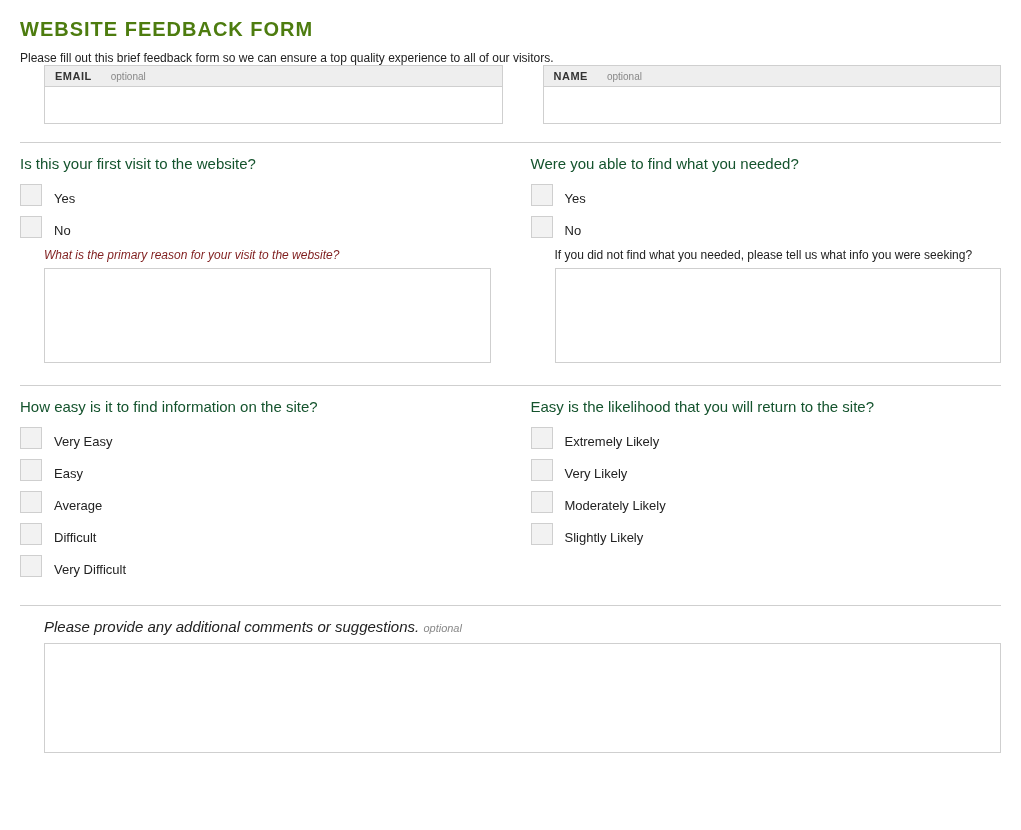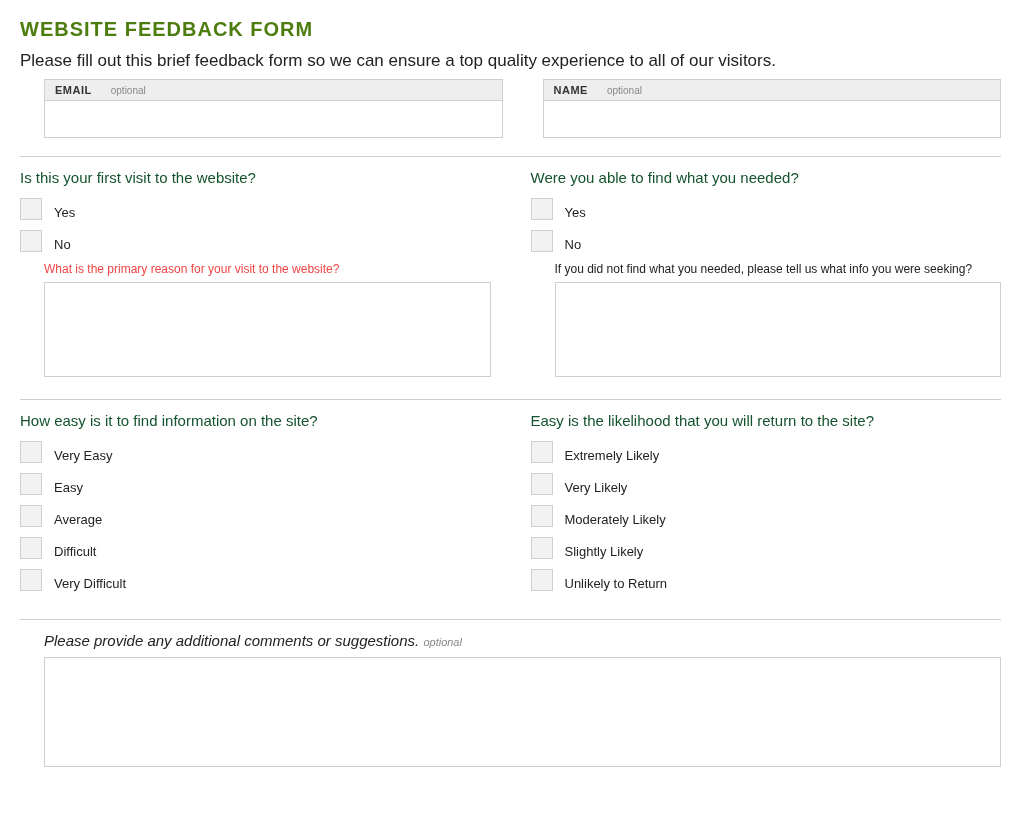--- a/index.html
+++ b/index.html
@@ -11,23 +11,22 @@
       color: #333;
     }
     .page-title {
       font-size: 20px;
       font-weight: bold;
       color: #4d7c0f;
       letter-spacing: 1px;
       margin-bottom: 10px;
     }
     .intro {
-      font-size: 17px;
-      color: #222;
-      margin-bottom: 8px;
+      font-size: 12px;
+      color: #222;
     }
     .row {
       display: flex;
       gap: 40px;
     }
     .col { flex: 1; }
     .field-box {
       border: 1px solid #cfcfcf;
     }
     .field-header {
@@ -81,24 +80,25 @@
       background: #f2f2f2;
       cursor: pointer;
       flex-shrink: 0;
     }
     .checkbox-label {
       font-size: 13px;
       color: #222;
     }
     .subprompt {
       font-size: 12px;
-      color: #ef4444;
+      color: #7f1d1d;
       margin-top: 8px;
       margin-bottom: 6px;
       margin-left: 24px;
+      font-style: italic;
     }
     .subprompt-right {
       font-size: 12px;
       color: #222;
       margin-top: 8px;
       margin-bottom: 6px;
       margin-left: 24px;
     }
     .subtextarea-wrap { margin-left: 24px; }
     .subtextarea {
@@ -239,24 +239,20 @@
       <span class="checkbox-label">Very Likely</span>
     </div>
     <div class="checkbox-row">
       <div class="checkbox"></div>
       <span class="checkbox-label">Moderately Likely</span>
     </div>
     <div class="checkbox-row">
       <div class="checkbox"></div>
       <span class="checkbox-label">Slightly Likely</span>
     </div>
-    <div class="checkbox-row">
-      <div class="checkbox"></div>
-      <span class="checkbox-label">Unlikely to Return</span>
-    </div>
   </div>
 </div>
 
 <hr class="divider">
 
 
 <div class="comments-label">
   <span>Please provide any additional comments or suggestions.</span>
   <span class="comments-hint">optional</span>
 </div>

